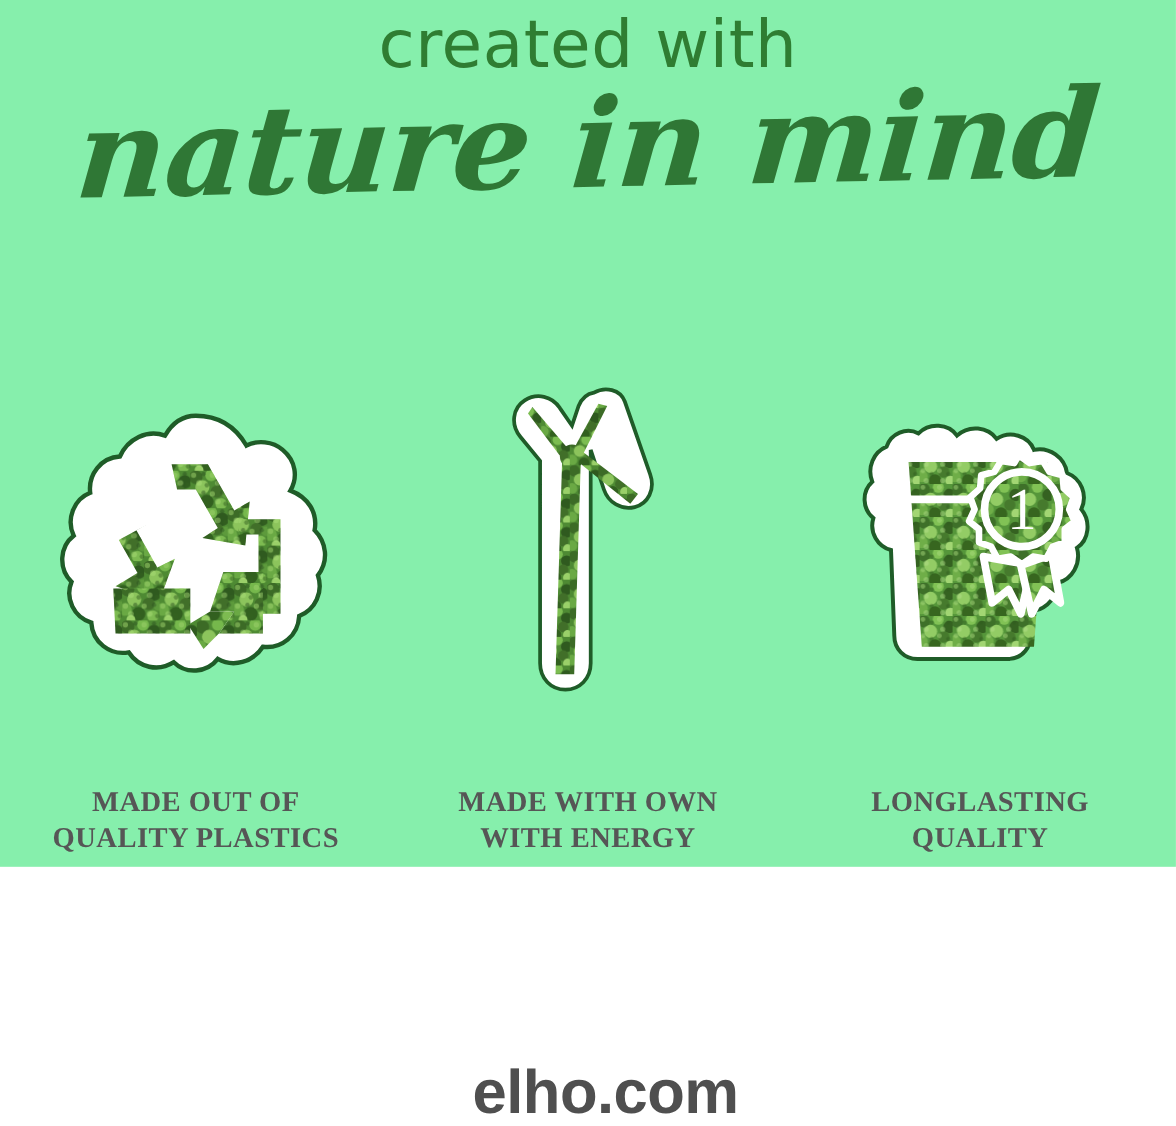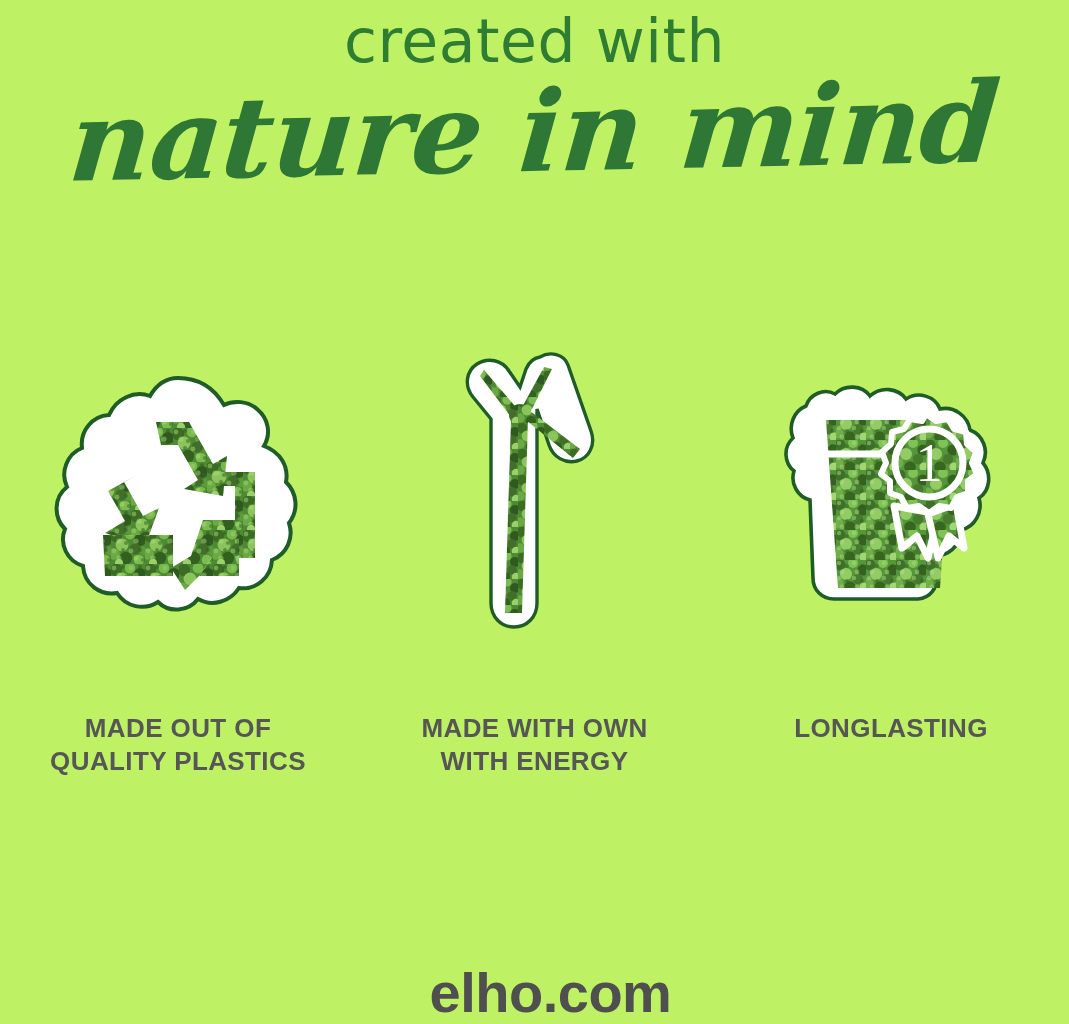--- a/index.html
+++ b/index.html
@@ -12,22 +12,22 @@
     font-family: "Liberation Sans", sans-serif;
     width: 1069px;
     height: 1024px;
     overflow: hidden;
     position: relative;
   }
 
   #page {
     position: relative;
     width: 1069px;
-    height: 1024px;
-    background: #bef264;
+    height: 788px;
+    background: #86efac;
   }
 
   
   .headline {
     position: absolute;
     left: 0;
     top: 0;
     width: 1069px;
     text-align: center;
     user-select: none;
@@ -85,21 +85,21 @@
     left: 0;
     top: 712px;
     width: 1069px;
     display: flex;
     justify-content: space-between;
   }
   .caption-cell {
     width: 356px;
     text-align: center;
     color: #565656;
-    font-family: Liberation Sans, sans-serif;
+    font-family: Liberation Serif, serif;
     font-weight: bold;
     font-size: 26px;
     line-height: 33px;
     letter-spacing: 0.4px;
   }
   .caption-cell .cap-line { display: block; white-space: nowrap; }
 
   
   .footer {
     position: absolute;
@@ -325,20 +325,21 @@
     <div class="caption-cell">
       <span class="cap-line">MADE OUT OF</span>
       <span class="cap-line">QUALITY PLASTICS</span>
     </div>
     <div class="caption-cell">
       <span class="cap-line">MADE WITH OWN</span>
       <span class="cap-line">WITH ENERGY</span>
     </div>
     <div class="caption-cell">
       <span class="cap-line">LONGLASTING</span>
+      <span class="cap-line">QUALITY</span>
     </div>
   </div>
 
   <div class="footer">
     <span class="footer-url">elho.com</span>
   </div>
 
 </div>
 
 </body></html>

